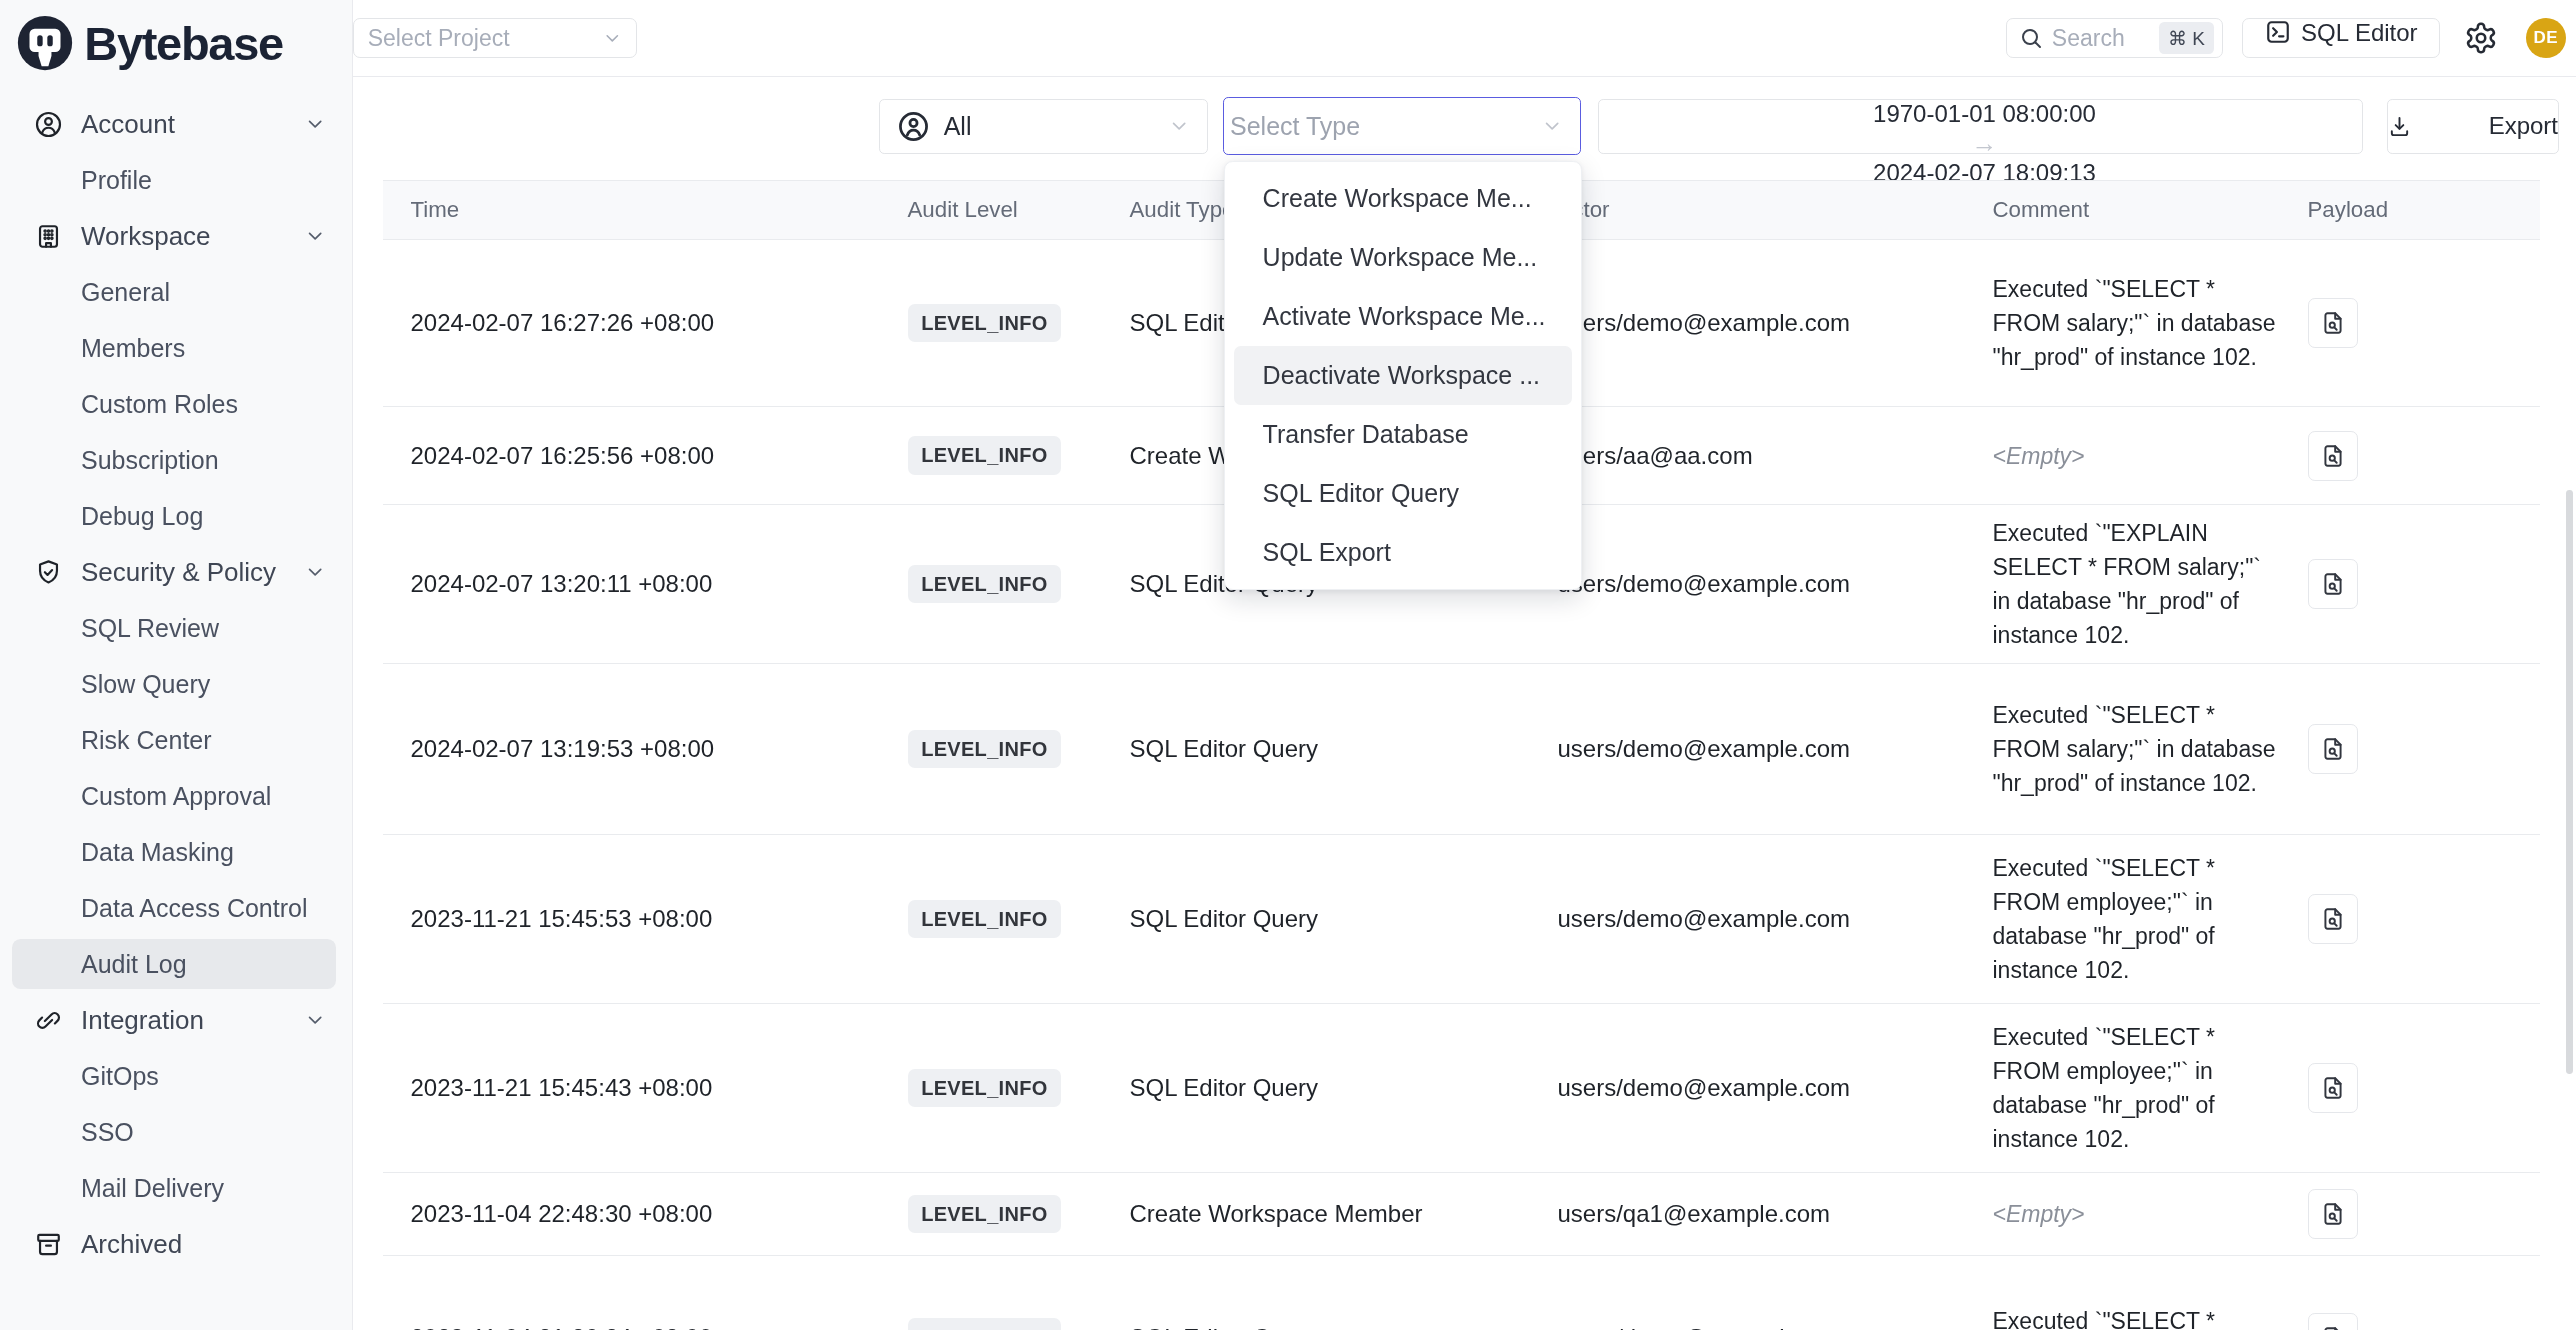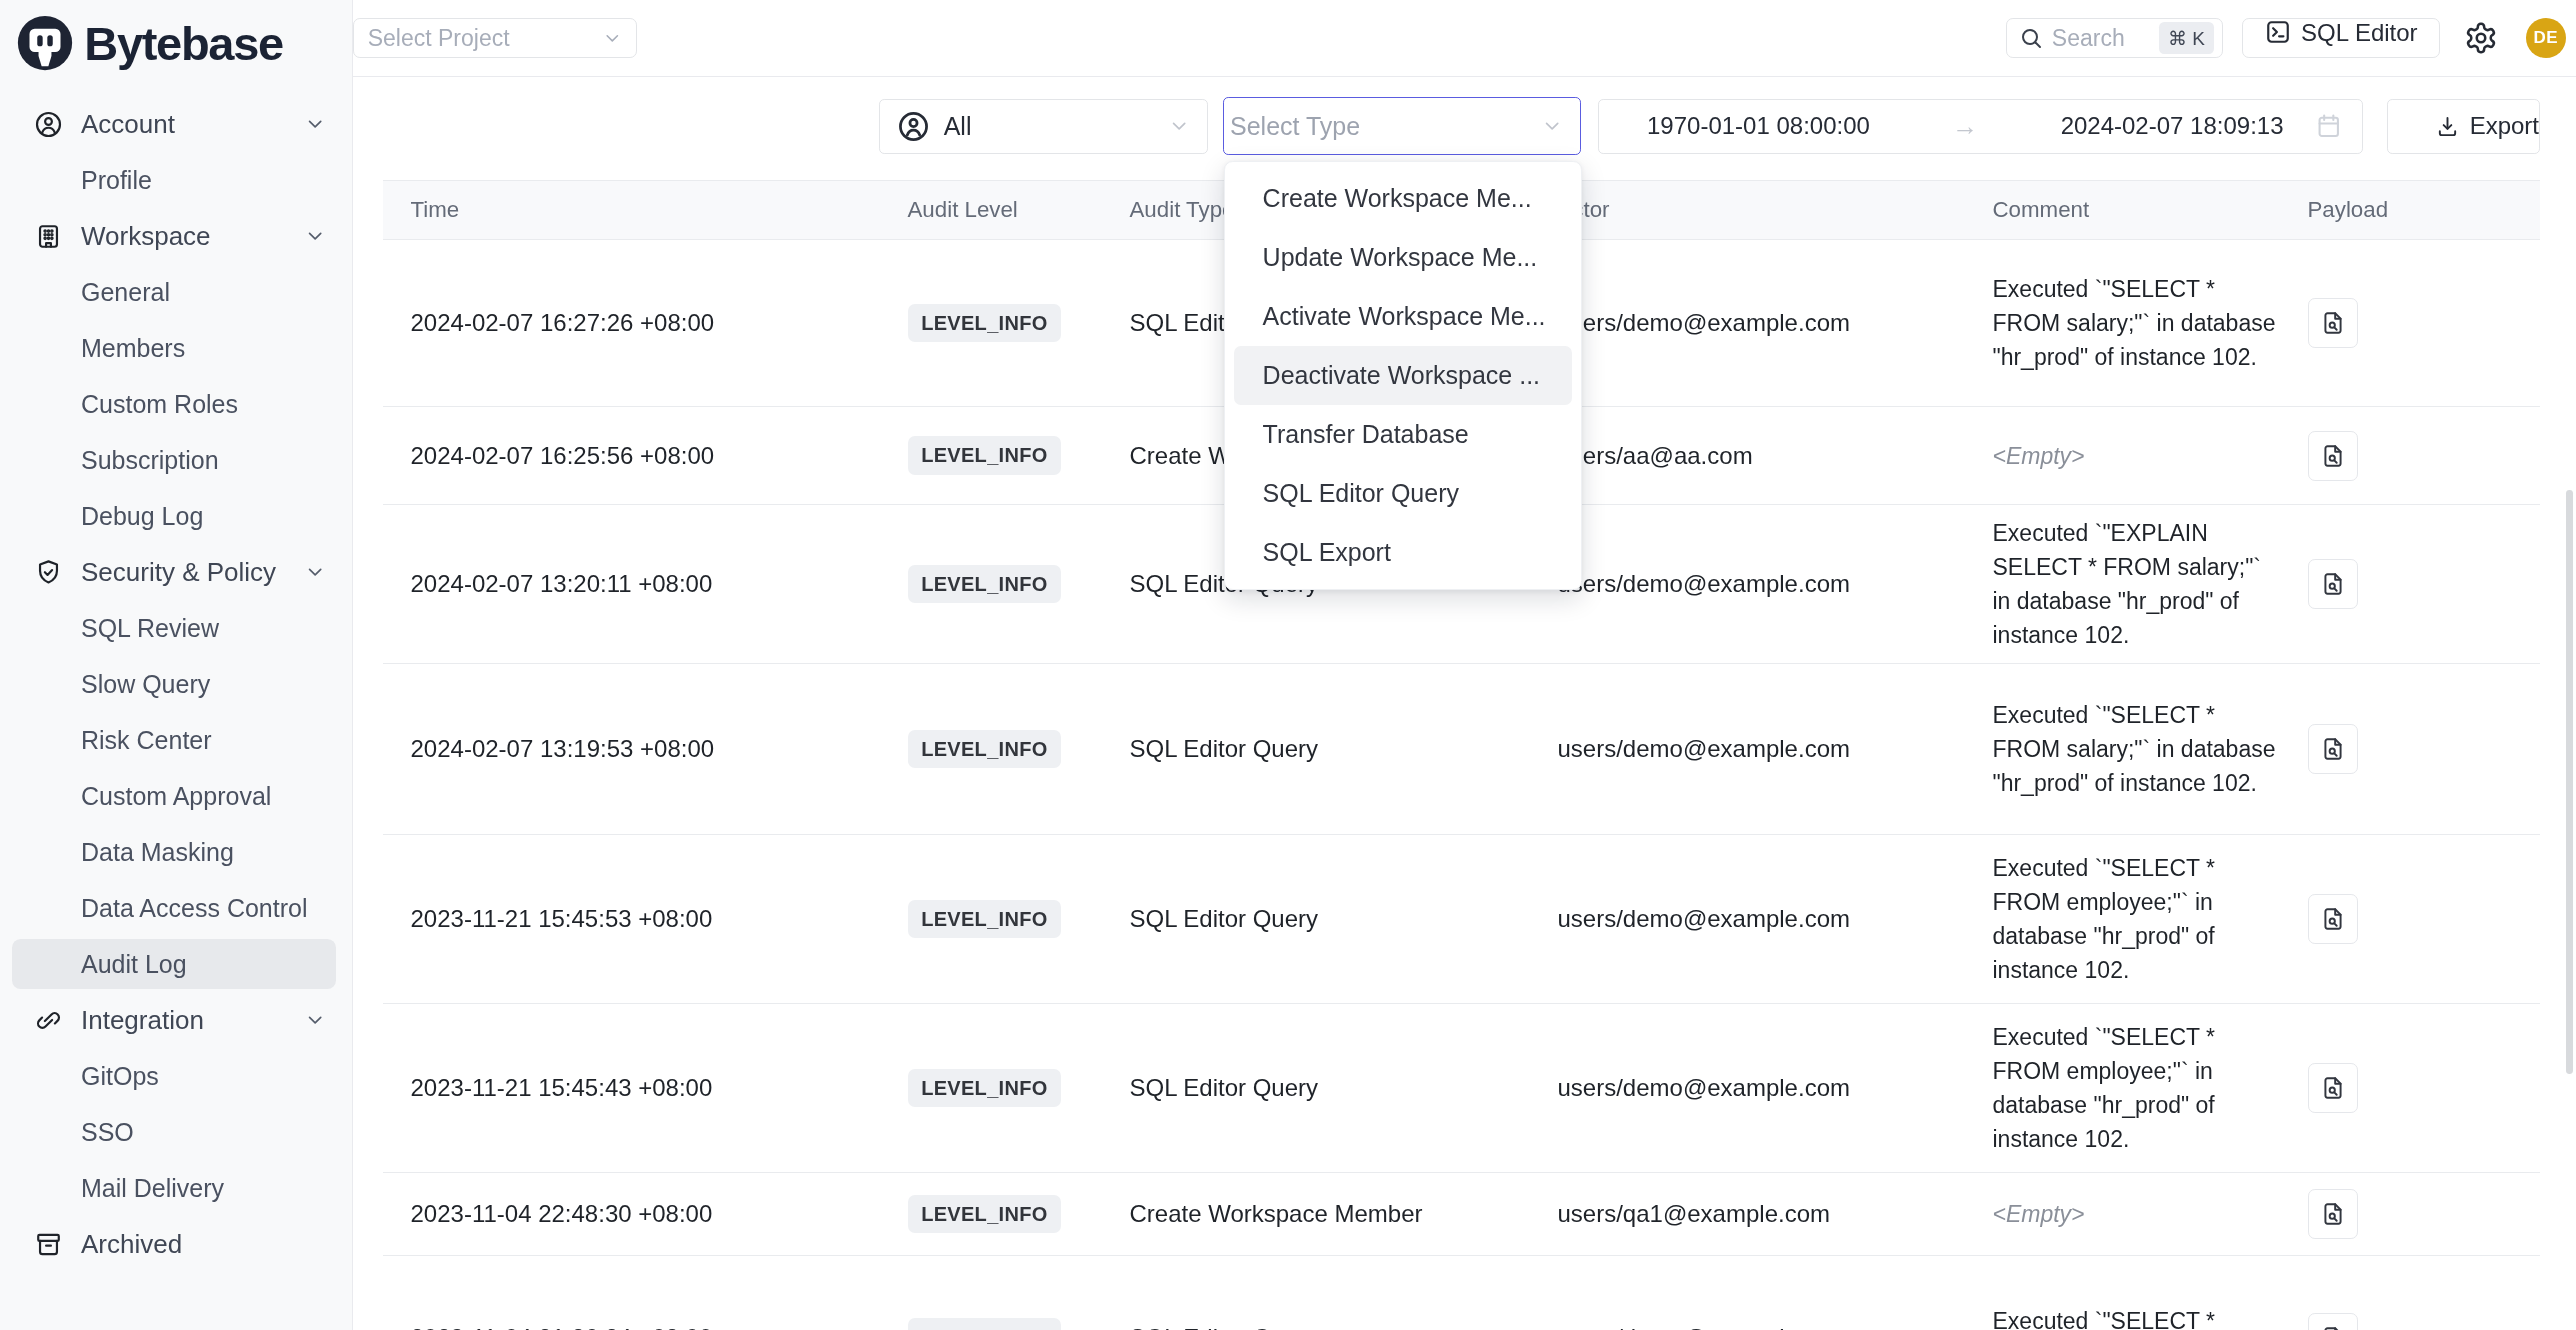--- a/index.html
+++ b/index.html
@@ -51,26 +51,26 @@
   .filters{position:absolute;top:0;left:0;right:0;height:95px;}
   .fselect{position:absolute;top:21.5px;height:55px;border:0.9px solid #e3e5e8;border-radius:5.2px;background:#fff;
     display:flex;align-items:center;box-sizing:border-box;cursor:pointer;}
   .f-actor{left:526px;width:329px;padding:0 17px;}
   .f-actor .aicon{width:33px;height:33px;color:#262b35;flex:0 0 auto;}
   .f-actor .atext{font-size:25px;color:#262b35;margin-left:13.7px;flex:1;}
   .fselect .chev{width:22.3px;height:22.3px;color:#c0c4cc;}
   .f-type{left:870px;width:358px;top:20px;height:58px;border:1.7px solid #5a5ce0;padding:0 17px 0 6px;}
   .f-type .ttext{font-size:25px;color:#9da3af;flex:1;}
   .f-dates{position:absolute;left:1245px;top:21.5px;width:765px;height:55px;border:0.9px solid #e3e5e8;border-radius:5.2px;
-    background:#fff;display:flex;align-items:center;box-sizing:border-box;padding:0 20px 0 48px;cursor:pointer;}
+    background:#fff;display:flex;align-items:center;box-sizing:border-box;padding:0 40px 0 48px;cursor:pointer;flex-direction:column;}
   .f-dates .dtext{font-size:24px;color:#262b35;white-space:nowrap;}
   .f-dates .darrow{flex:1;text-align:center;color:#c3c7cf;font-size:26px;}
   .f-dates .calicon{width:27.5px;height:27.5px;color:#cfd3da;margin-left:31px;}
-  .exportbtn{position:absolute;left:2034px;top:21.5px;width:153px;height:55px;border:0.9px solid #e3e5e8;border-radius:5.2px;
-    background:#fff;display:flex;align-items:center;justify-content:flex-end;gap:10.3px;cursor:pointer;box-sizing:border-box;}
+  .exportbtn{position:absolute;left:2034px;top:21.5px;width:172px;height:55px;border:0.9px solid #e3e5e8;border-radius:5.2px;
+    background:#fff;display:flex;align-items:center;justify-content:space-between;gap:10.3px;cursor:pointer;box-sizing:border-box;}
   .exportbtn .eicon{width:23px;height:23px;color:#262b35;}
   .exportbtn .elabel{font-size:24px;color:#262b35;font-weight:500;}
   
   .audit-table{position:absolute;left:30px;right:36px;top:103px;}
   .thead{display:grid;grid-template-columns:497px 222px 428px 435px 315px 259px;height:58px;align-items:center;
     background:#f8f9fb;border-top:0.9px solid #e9ebee;border-bottom:0.9px solid #e9ebee;}
   .thead .th{font-size:22.3px;color:#646b78;font-weight:500;padding-left:27.5px;white-space:nowrap;}
   .audit-row{display:grid;grid-template-columns:497px 222px 428px 435px 315px 259px;align-items:center;
     border-bottom:0.9px solid #e9ebee;background:#fff;}
   .audit-row:nth-of-type(1){height:166px;}

